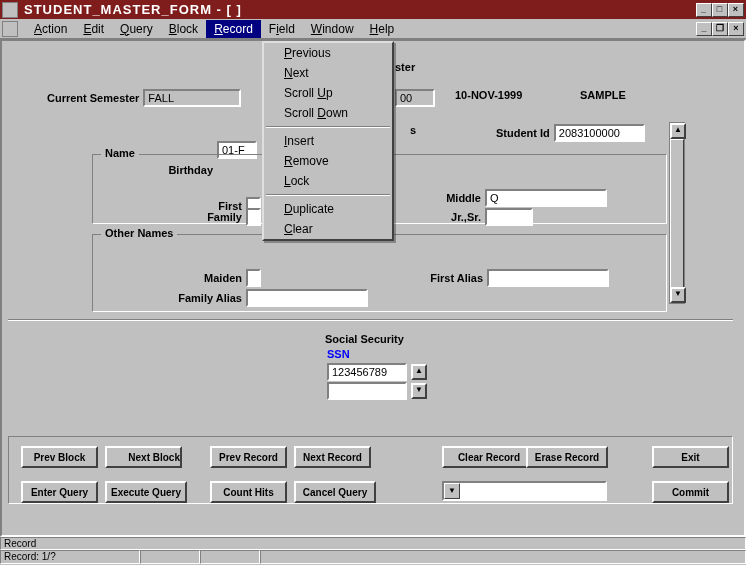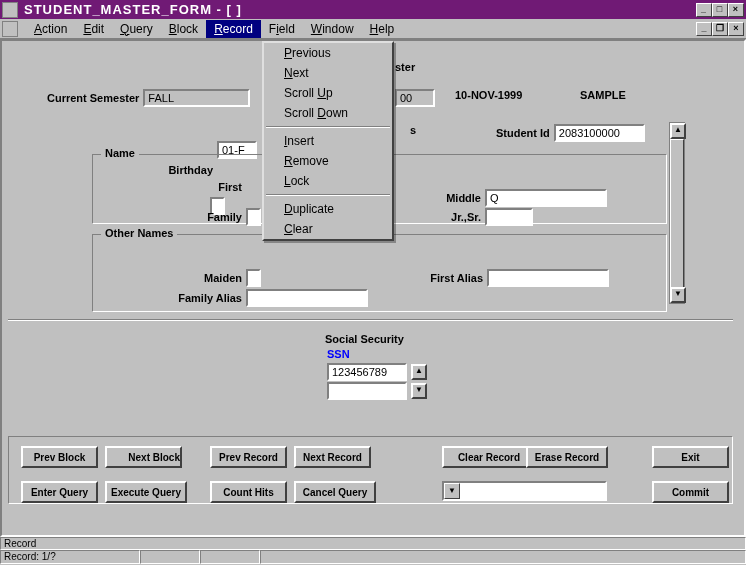--- a/index.html
+++ b/index.html
@@ -1,17 +1,17 @@
 <!DOCTYPE html>
 <html><head>
 <meta charset="utf-8">
 <style>
 * { box-sizing: border-box; margin: 0; padding: 0; }
 body { font-family: "MS Sans Serif", Arial, sans-serif; font-size: 11px; background: #c0c0c0; width: 746px; height: 565px; overflow: hidden; position: relative; }
-.titlebar { background: #701a75; color: #fff; height: 19px; display: flex; align-items: center; padding: 0 2px; font-weight: bold; font-size: 13px; letter-spacing: 1px; }
+.titlebar { background: #7f1d1d; color: #fff; height: 19px; display: flex; align-items: center; padding: 0 2px; font-weight: bold; font-size: 13px; letter-spacing: 1px; }
 .titlebar .sysicon { width: 16px; height: 16px; background: #c0c0c0; margin-right: 6px; border: 1px solid #808080; display: inline-block; }
 .titlebar .title { flex: 1; }
 .winbtns { display: flex; gap: 0; }
 .winbtn { width: 16px; height: 14px; background: #c0c0c0; border: 1px solid; border-color: #fff #404040 #404040 #fff; font-size: 9px; text-align: center; line-height: 11px; font-family: Arial; font-weight: bold; color: #000; cursor: pointer; }
 .menubar { background: #c0c0c0; height: 20px; display: flex; align-items: center; padding: 0 2px; border-bottom: 1px solid #808080; position: relative; }
 .menubar .sysicon2 { width: 16px; height: 16px; background: #c0c0c0; border: 1px solid #808080; margin-right: 8px; display: inline-block; }
 .menuitem { padding: 2px 8px; cursor: pointer; font-size: 12px; }
 .menuitem.active { background: #000080; color: #fff; }
 .menuitem .ul { text-decoration: underline; }
 .mdibuttons { position: absolute; right: 2px; display: flex; }
@@ -58,21 +58,21 @@
     <span class="winbtn">_</span>
     <span class="winbtn">❐</span>
     <span class="winbtn">×</span>
   </span>
 </div>
 
 <div class="workspace">
 
   <div class="row" style="left:45px; top:48px;">
     <span class="lbl">Current Semester</span>
-    <span class="fieldro" style="width:107px;">FALL</span>
+    <span class="fieldro" style="width:98px;">FALL</span>
   </div>
   <div class="row" style="left:393px; top:20px;">
     <span class="lbl">ster</span>
   </div>
   <div class="row" style="left:393px; top:48px;">
     <span class="fieldro" style="width:40px;">00</span>
   </div>
   <div class="row" style="left:453px; top:48px;">
     <span class="lbl">10-NOV-1999</span>
   </div>
@@ -88,21 +88,21 @@
     <span class="lbl">s</span>
   </div>
   <div class="row" style="left:494px; top:83px;">
     <span class="lbl">Student Id</span>
     <span class="field" style="width:91px;">2083100000</span>
   </div>
 
   <div class="grpbox" style="left:90px; top:113px; width:575px; height:70px;">
     <span class="grplabel" style="left:8px;">Name</span>
   </div>
-  <div class="row" style="left:190px; top:140px;flex-direction:column;">
+  <div class="row" style="left:190px; top:156px;">
     <span class="lbl" style="width:50px;">First</span>
     <span class="field" style="width:15px;"></span>
   </div>
   <div class="row" style="left:190px; top:167px;">
     <span class="lbl" style="width:50px;">Family</span>
     <span class="field" style="width:15px;"></span>
   </div>
   <div class="row" style="left:434px; top:148px;">
     <span class="lbl" style="width:45px;">Middle</span>
     <span class="field" style="width:122px;">Q</span>

